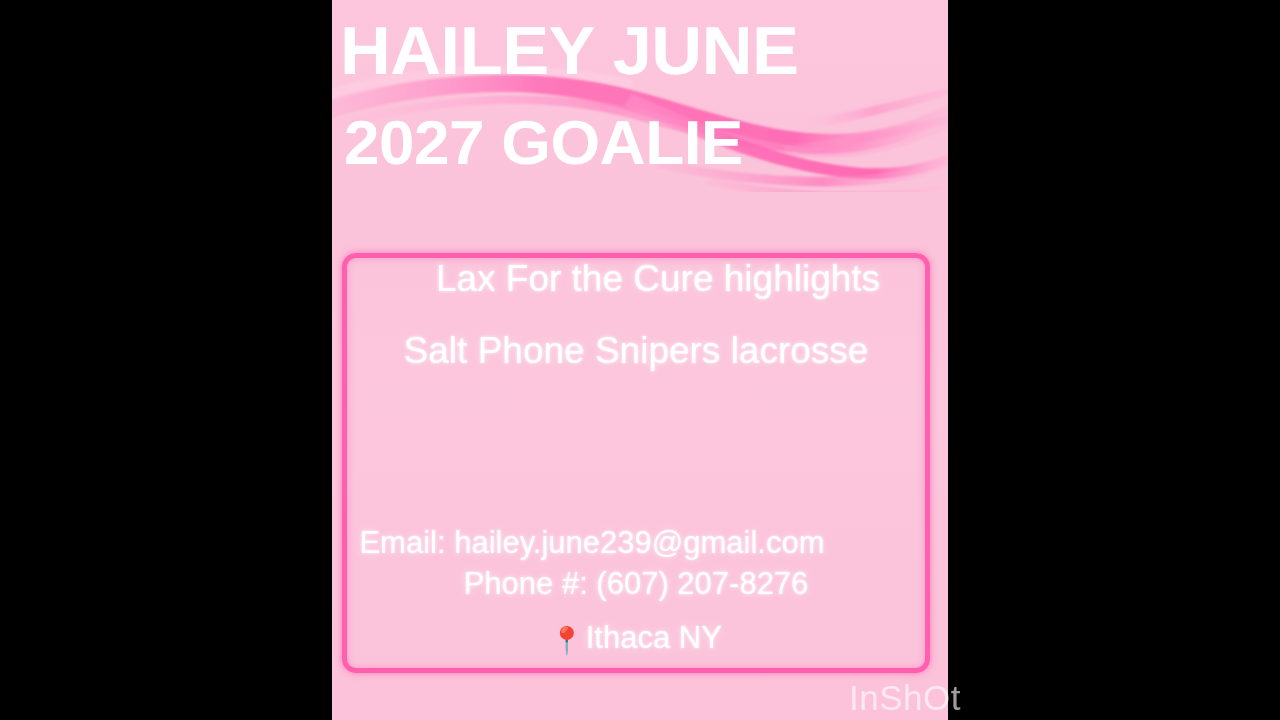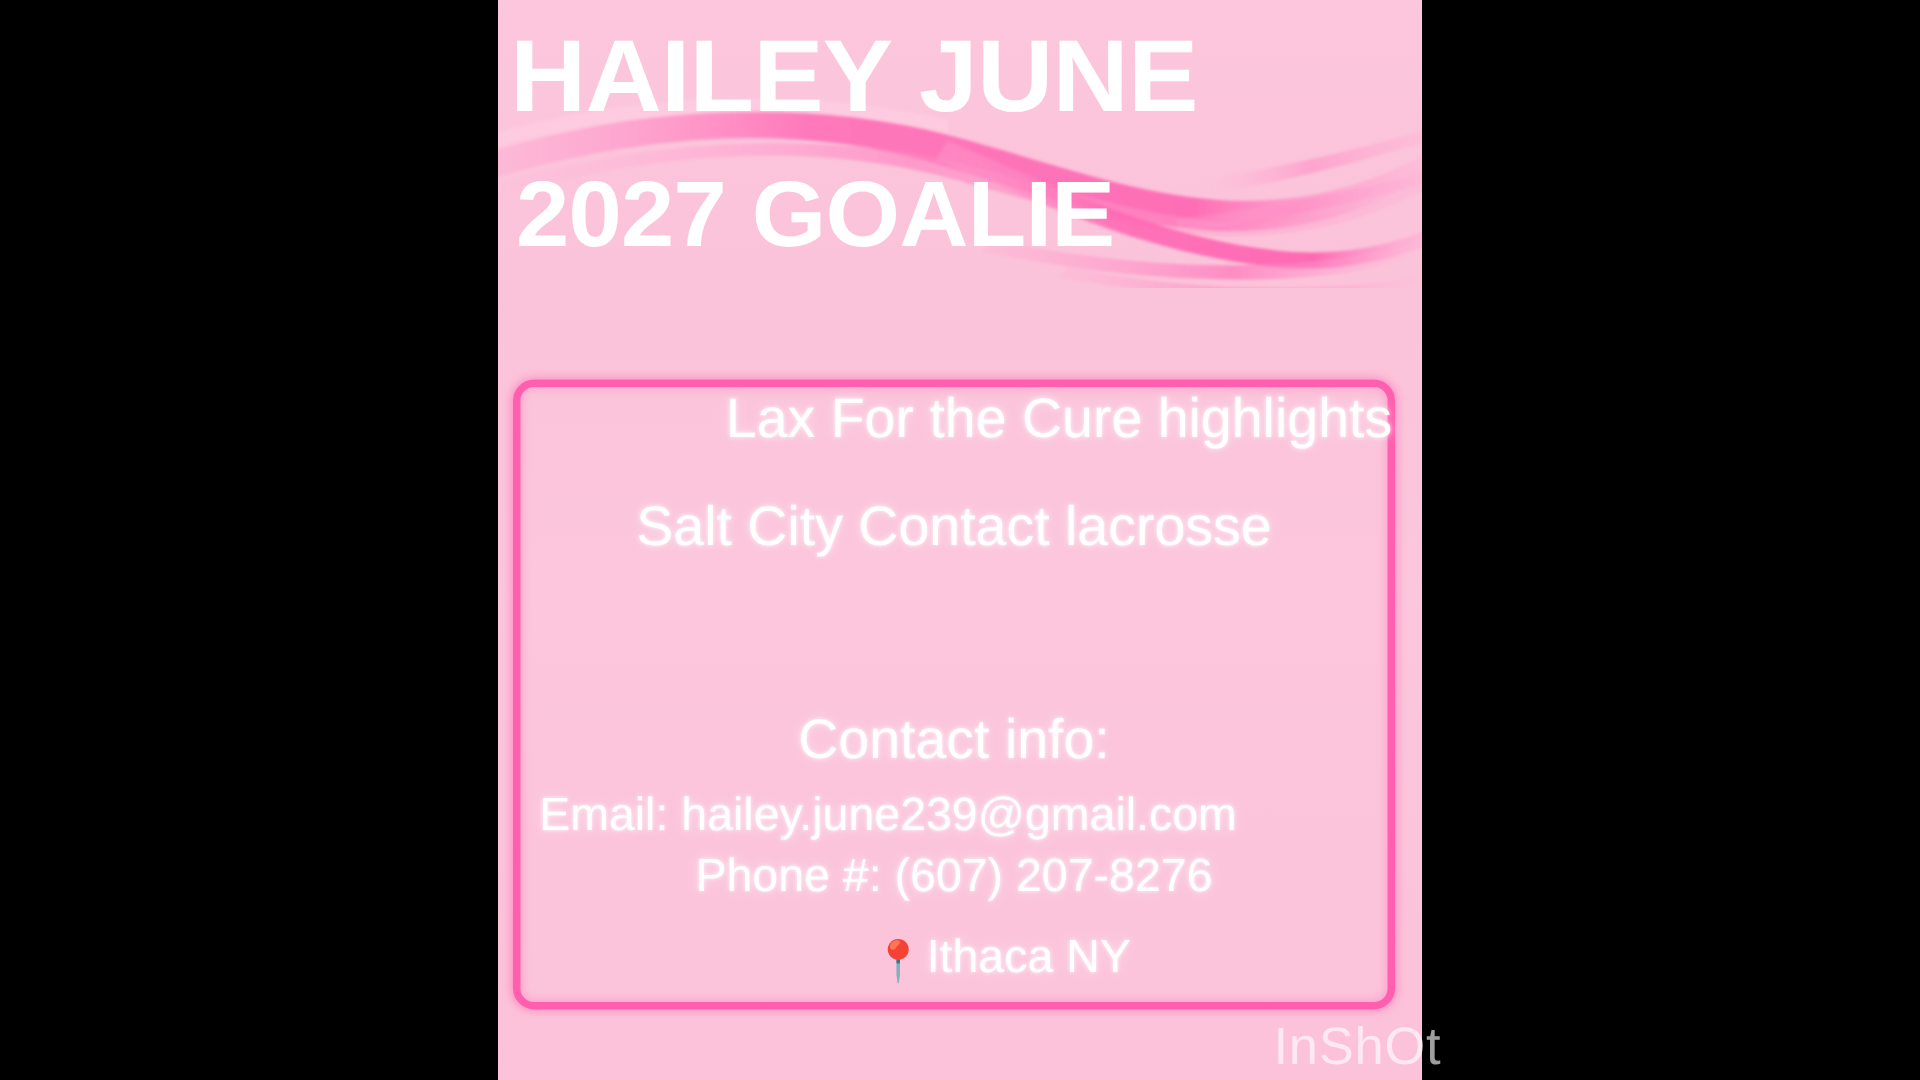--- a/index.html
+++ b/index.html
@@ -114,21 +114,21 @@
        0 0 3px rgba(255,255,255,0.85),
        0 0 9px rgba(255,255,255,0.45);
   }
 
   #headline-1 { top: 258px; font-size: 37px; letter-spacing: 0px; }
   #headline-2 { top: 330px; font-size: 37px; letter-spacing: 0px; }
 
   #contact-heading { top: 472px; font-size: 37px; }
   #contact-email   { top: 525px; font-size: 31px; }
   #contact-phone   { top: 566px; font-size: 31px; }
-  #contact-location{ top: 620px; font-size: 31px; margin-left: 32px; }
+  #contact-location{ top: 620px; font-size: 31px; }
 
   .pin-icon {
     display: inline-block;
     font-size: 27px;
     vertical-align: -2px;
     margin-right: 2px;
     text-shadow: none;
     line-height: 1;
   }
 
@@ -203,25 +203,24 @@
 
     <div id="title-block">
       <div class="title-line" id="title-line-1">HAILEY JUNE</div>
       <div class="title-line" id="title-line-2">2027 GOALIE</div>
     </div>
 
   </div>
 
   <div id="info-box"></div>
 
-  <div class="box-text" id="headline-1" style="left:342px; width:632px;padding-left:48px;">Lax For the Cure highlights</div>
-
-  <div class="box-text" id="headline-2" style="left:342px; width:588px;">Salt City Contact lacrosse</div>
-
-  <div class="box-text" id="contact-heading" style="left:342px; width:588px;">Contact info:</div>
+  <div class="box-text" id="headline-1" style="left:342px; width:632px;">Lax For the Cure highlights</div>
+
+  <div class="box-text" id="headline-2" style="left:342px; width:588px;">Salt Phone Snipers lacrosse</div>
+
 
   <div class="box-text" id="contact-email" style="left:342px; width:500px;">Email: hailey.june239@gmail.com</div>
 
   <div class="box-text" id="contact-phone" style="left:342px; width:588px;">Phone #: (607) 207-8276</div>
 
   <div class="box-text" id="contact-location" style="left:342px; width:588px;">
     <span class="pin-icon">📍</span><span>Ithaca NY</span>
   </div>
 
   <div id="watermark">InShOt</div>

